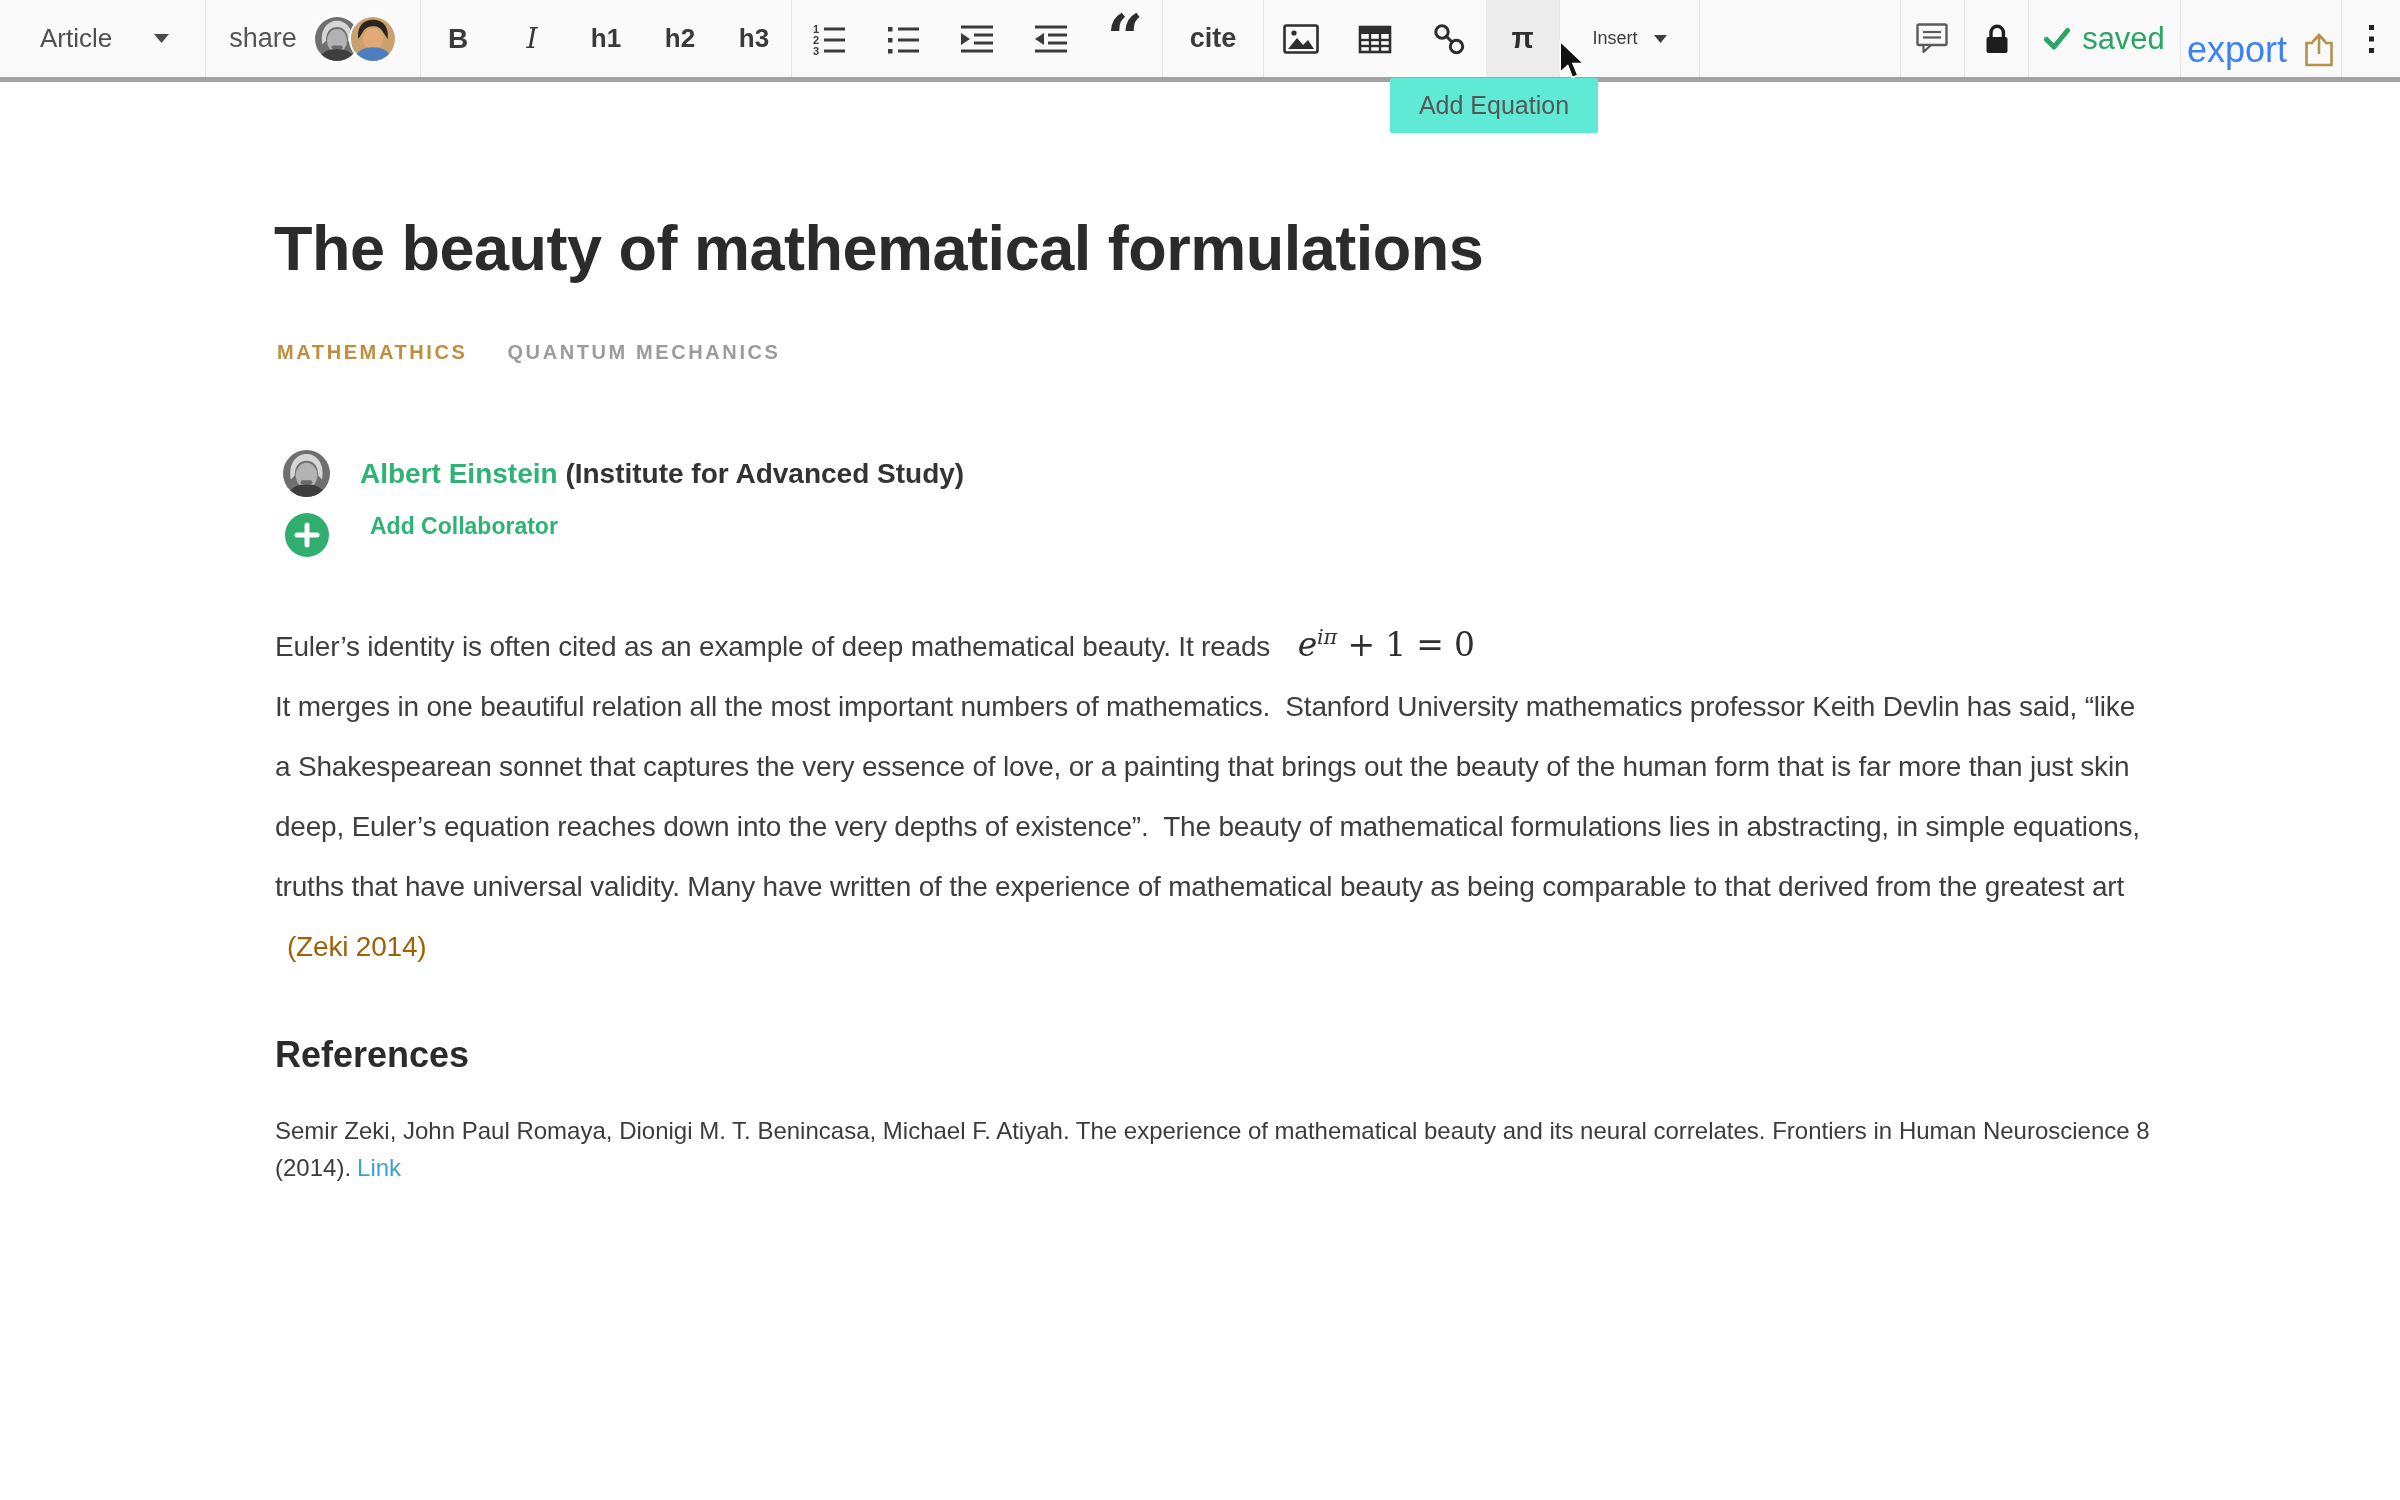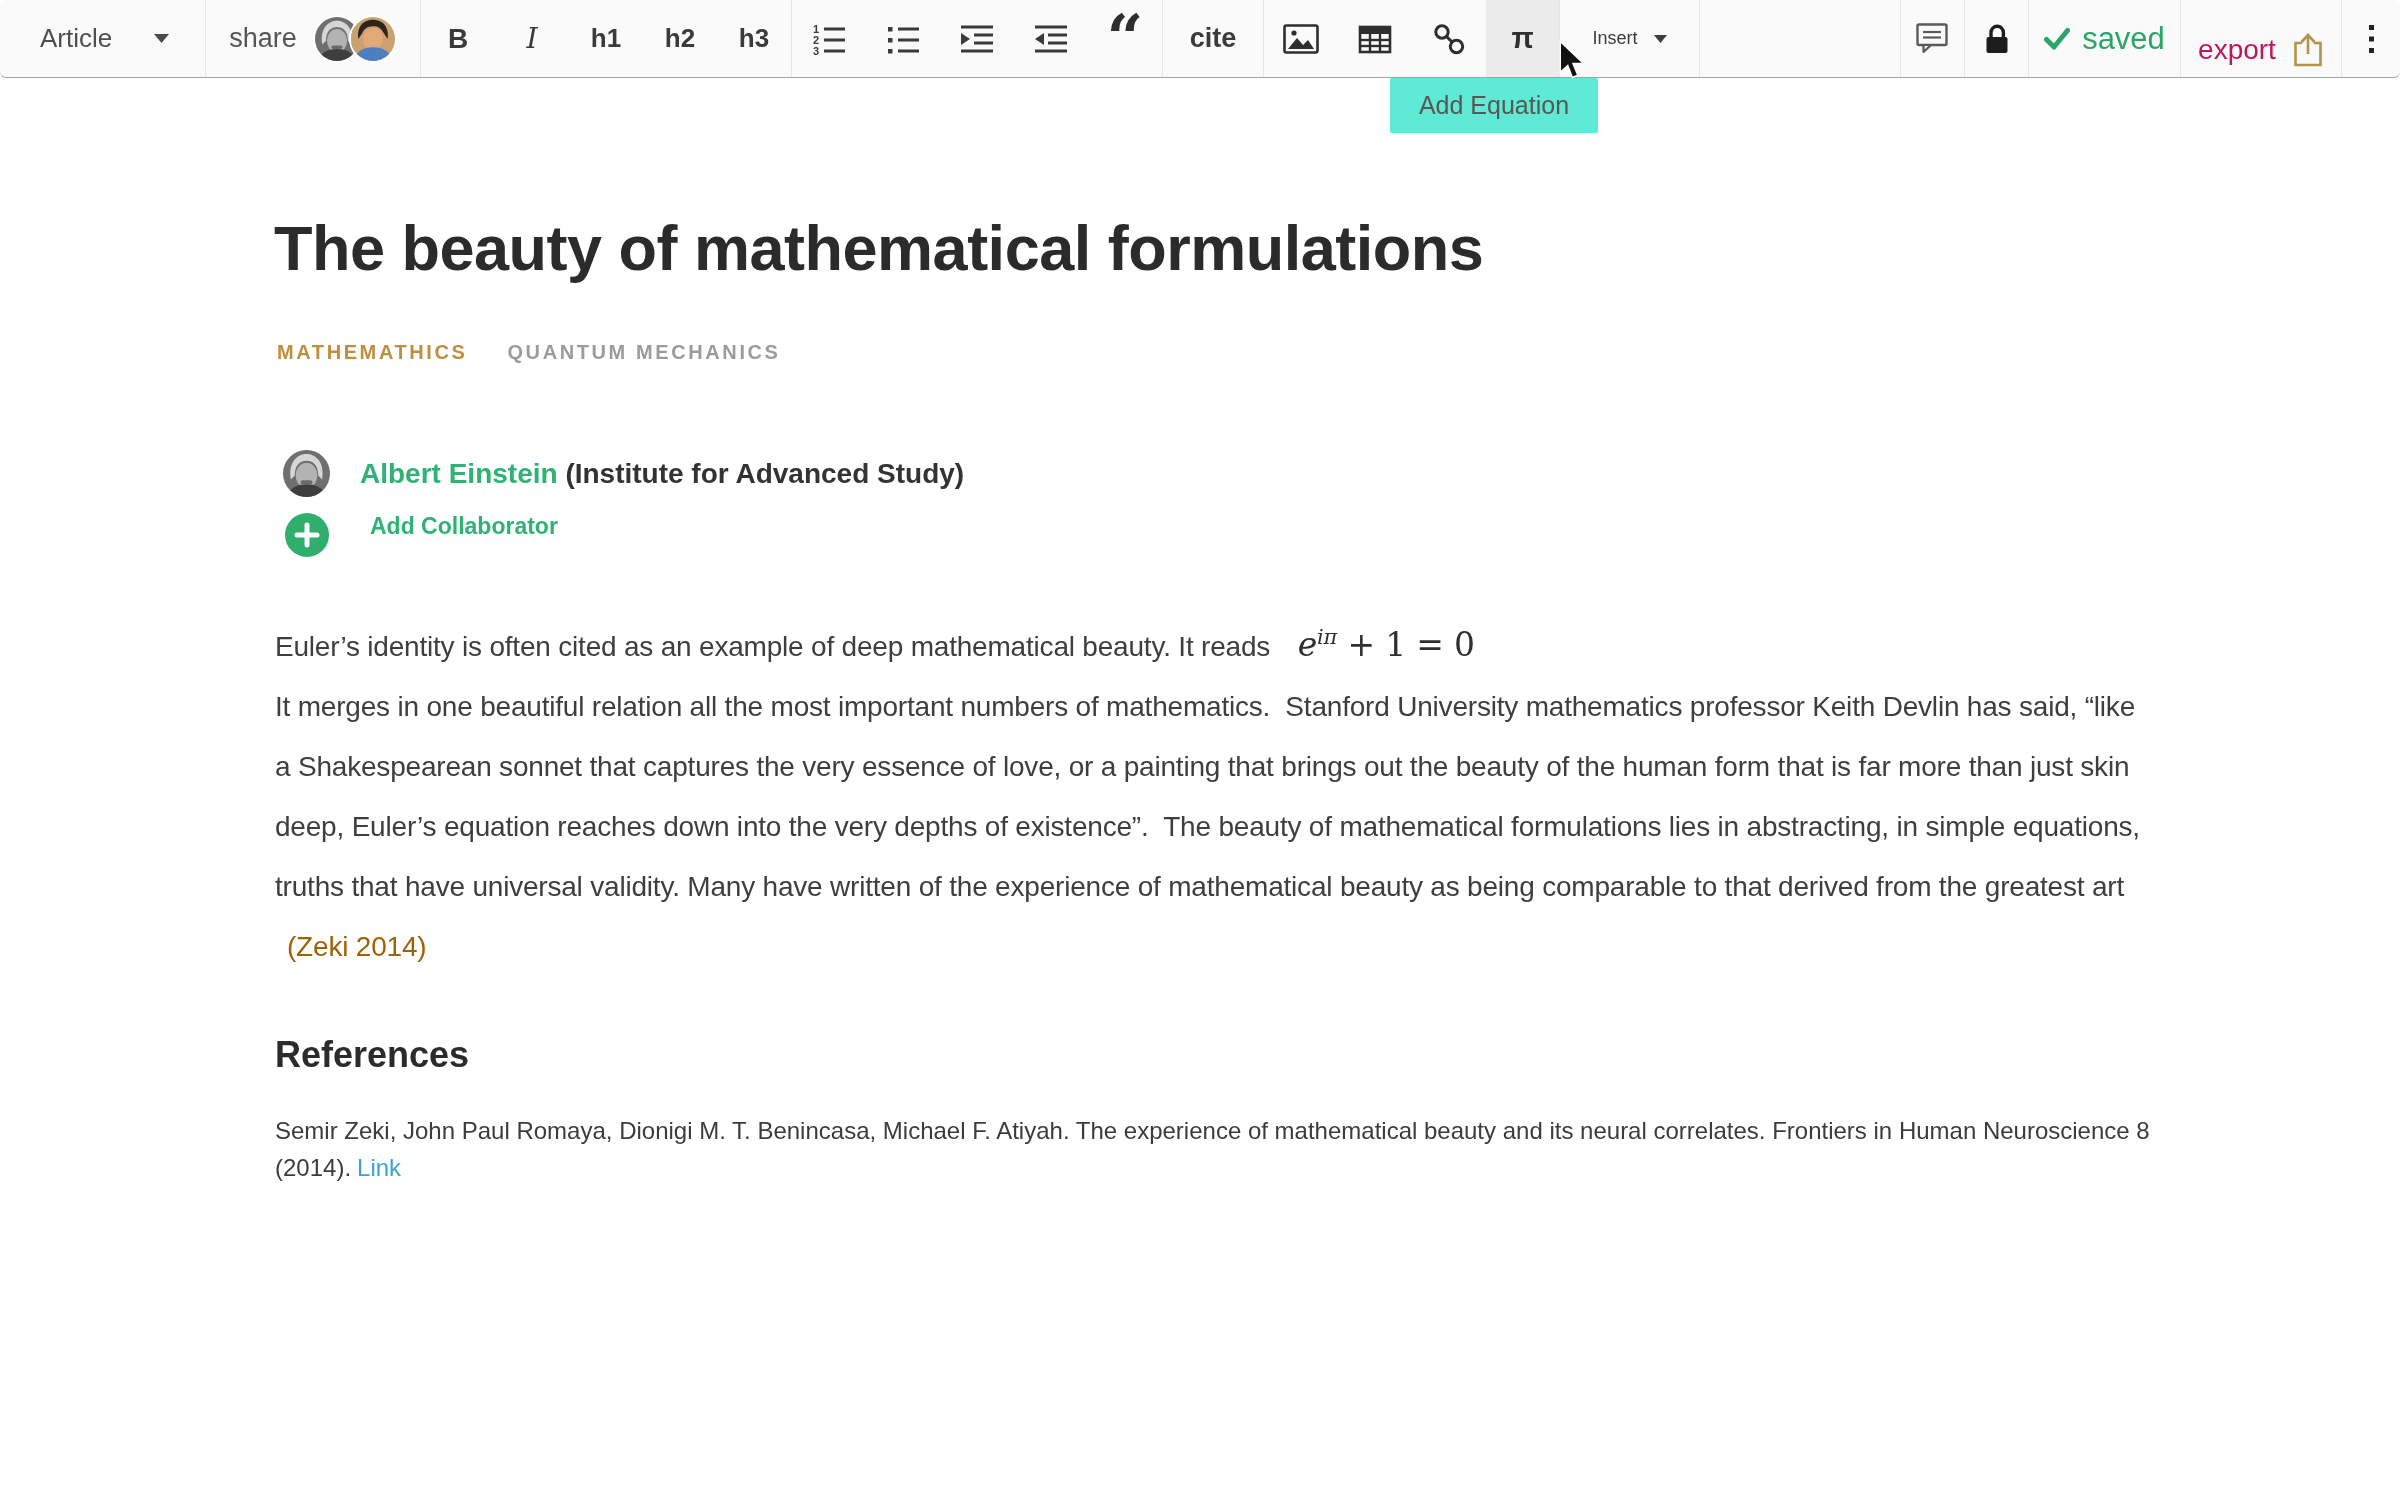--- a/index.html
+++ b/index.html
@@ -1,21 +1,21 @@
 <!DOCTYPE html>
 <html><head>
 <meta charset="utf-8">
 <style>
   html,body{margin:0;padding:0;}
   body{font-family:"Liberation Sans",sans-serif;background:#fff;}
   .page{position:relative;width:2400px;height:1500px;background:#fff;overflow:hidden;}
 
   
   .toolbar{position:absolute;left:0;top:0;width:2400px;height:77px;background:#fafafa;
-           border-bottom:1px solid #a3a3a3;display:flex;align-items:stretch;color:#4a4a4a;border-radius:6px;}
+           border-bottom:5px solid #a3a3a3;display:flex;align-items:stretch;color:#4a4a4a;}
   .tb-cell{display:flex;align-items:center;justify-content:center;flex:0 0 auto;}
   .tb-divider{width:1px;background:#e5e5e5;flex:0 0 auto;}
   .cell-article{width:205px;justify-content:space-between;padding:0 36px 0 40px;box-sizing:border-box;font-size:26px;color:#4f4f4f;cursor:pointer;}
   .cell-share{width:214px;gap:16px;font-size:27px;color:#555;cursor:pointer;}
   .avatars{display:flex;align-items:center;}
   .avatar{width:44px;height:44px;border-radius:50%;overflow:hidden;border:2px solid #fff;flex:0 0 auto;}
   .avatar + .avatar{margin-left:-12px;}
   .avatar svg{display:block;width:100%;height:100%;}
   .tb-btn{width:74px;display:flex;align-items:center;justify-content:center;cursor:pointer;}
   .glyph-b{font-size:28px;font-weight:bold;color:#3a3a3a;}
@@ -24,21 +24,21 @@
   .glyph-cite{font-size:27px;font-weight:bold;color:#3a3a3a;}
   .cell-cite{width:100px;}
   .glyph-pi{font-size:29px;font-weight:bold;color:#2f2f2f;}
   .cell-pi{width:73px;background:#ececec;}
   .quote-glyph{font-family:"DejaVu Serif",serif;font-weight:bold;font-size:64px;color:#2e2e2e;line-height:0;height:30px;display:flex;align-items:flex-start;overflow:visible;transform:translateY(14px);}
   .cell-insert{width:139px;gap:16px;font-size:18px;color:#3c3c3c;cursor:pointer;}
   .cell-gap{flex:1 1 auto;}
   .cell-small{width:63px;cursor:pointer;}
   .cell-saved{width:151px;gap:12px;font-size:31px;}
   .saved-text{color:#2aa567;}
-  .cell-export{width:160px;gap:16px;font-size:28px;color:#be185d;cursor:pointer;margin-top:23px;}
+  .cell-export{width:160px;gap:16px;font-size:36px;color:#3b82f6;cursor:pointer;margin-top:23px;}
   .cell-dots{width:58px;cursor:pointer;}
   .caret{display:block;}
 
   
   .tooltip{position:absolute;left:1390px;top:78px;width:208px;height:55px;background:#5eead4;
            display:flex;align-items:center;justify-content:center;font-size:25px;color:#575757;
            border-radius:2px;box-shadow:0 1px 2px rgba(0,0,0,0.06);z-index:4;}
 
   
   .cursor{position:absolute;left:1558px;top:40px;z-index:9;}

